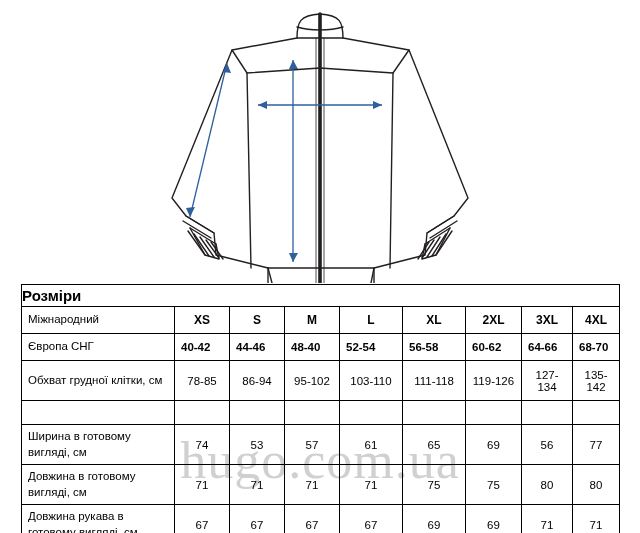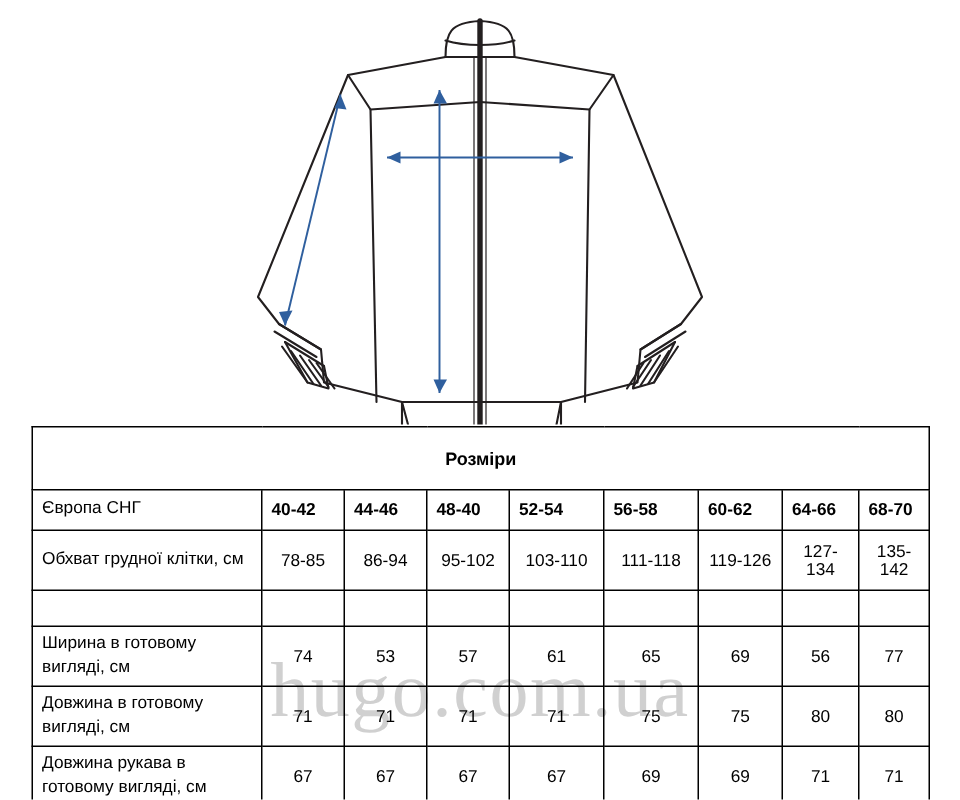--- a/index.html
+++ b/index.html
@@ -72,25 +72,24 @@
     background: transparent;
   }
   #size-table td, #size-table th {
     border: 1px solid #000000;
     padding: 0 6px;
     font-size: 11.5px;
     vertical-align: middle;
     background: transparent;
   }
   #size-table .title-cell {
-    text-align: center;
     font-weight: bold;
-    font-size: 12px;
+    font-size: 15px;
     height: 21px;
-    padding: 10px 0;
+    padding: 0 0;
   }
   #size-table .label-cell {
     text-align: left;
     font-size: 11.5px;
     line-height: 1.35;
     padding: 3px 6px;
   }
   #size-table .val-cell {
     text-align: center;
     font-size: 11.5px;
@@ -181,20 +180,31 @@
       <col style="width:63px">
       <col style="width:63px">
       <col style="width:56px">
       <col style="width:51px">
       <col style="width:47px">
     </colgroup>
     <tbody>
       <tr>
         <td class="title-cell" colspan="9">Розміри</td>
       </tr>
+      <tr class="row-hdr">
+        <td class="label-cell">Міжнародний</td>
+        <td class="hdr-cell">XS</td>
+        <td class="hdr-cell">S</td>
+        <td class="hdr-cell">M</td>
+        <td class="hdr-cell">L</td>
+        <td class="hdr-cell">XL</td>
+        <td class="hdr-cell">2XL</td>
+        <td class="hdr-cell">3XL</td>
+        <td class="hdr-cell">4XL</td>
+      </tr>
       <tr class="row-eu">
         <td class="label-cell">Європа СНГ</td>
         <td class="bold-val">40-42</td>
         <td class="bold-val">44-46</td>
         <td class="bold-val">48-40</td>
         <td class="bold-val">52-54</td>
         <td class="bold-val">56-58</td>
         <td class="bold-val">60-62</td>
         <td class="bold-val">64-66</td>
         <td class="bold-val">68-70</td>

